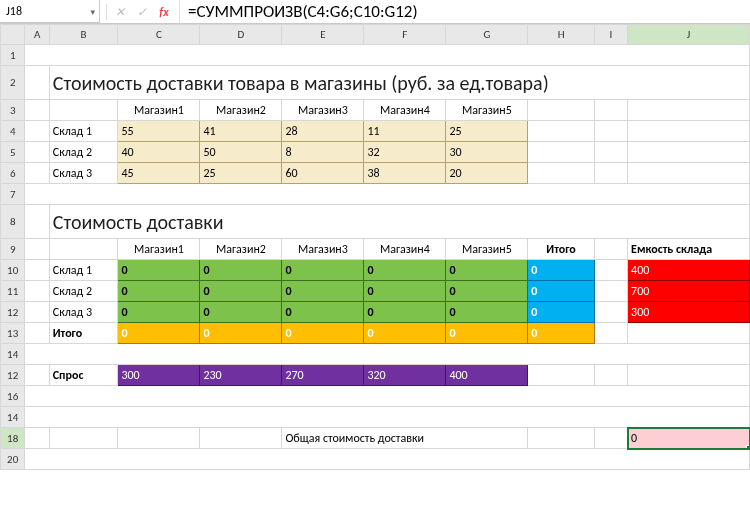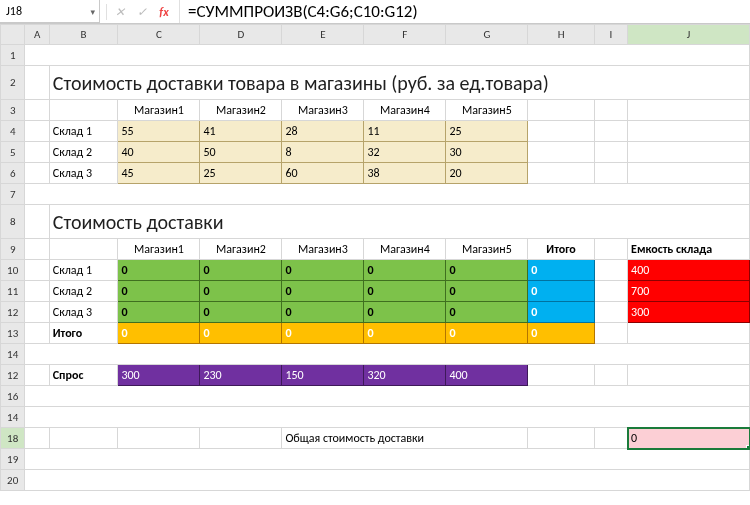--- a/index.html
+++ b/index.html
@@ -373,21 +373,21 @@
           <th class="rowhdr">14</th>
           <td colspan="10"></td>
         </tr>
 
     <tr>
       <th class="rowhdr">12</th>
       <td></td>
       <td class="al-r bold">Спрос</td>
       <td class="purple al-r">300</td>
       <td class="purple al-r">230</td>
-      <td class="purple al-r">150</td>
+      <td class="purple al-r">270</td>
       <td class="purple al-r">320</td>
       <td class="purple al-r">400</td>
       <td></td>
           <td></td>
           <td></td>
     </tr>
 
     <tr>
           <th class="rowhdr">16</th>
           <td colspan="10"></td>
@@ -406,22 +406,18 @@
       <td colspan="3" class="al-r">Общая стоимость доставки</td>
       <td></td>
           <td></td>
       <td class="pinkcell al-r active-cell">
         <span>0</span>
         <span class="fill-handle"></span>
       </td>
     </tr>
 
     <tr>
-          <th class="rowhdr">19</th>
-          <td colspan="10"></td>
-        </tr>
-    <tr>
           <th class="rowhdr">20</th>
           <td colspan="10"></td>
         </tr>
   </tbody>
 </table>
 </div>
 
 </body></html>

